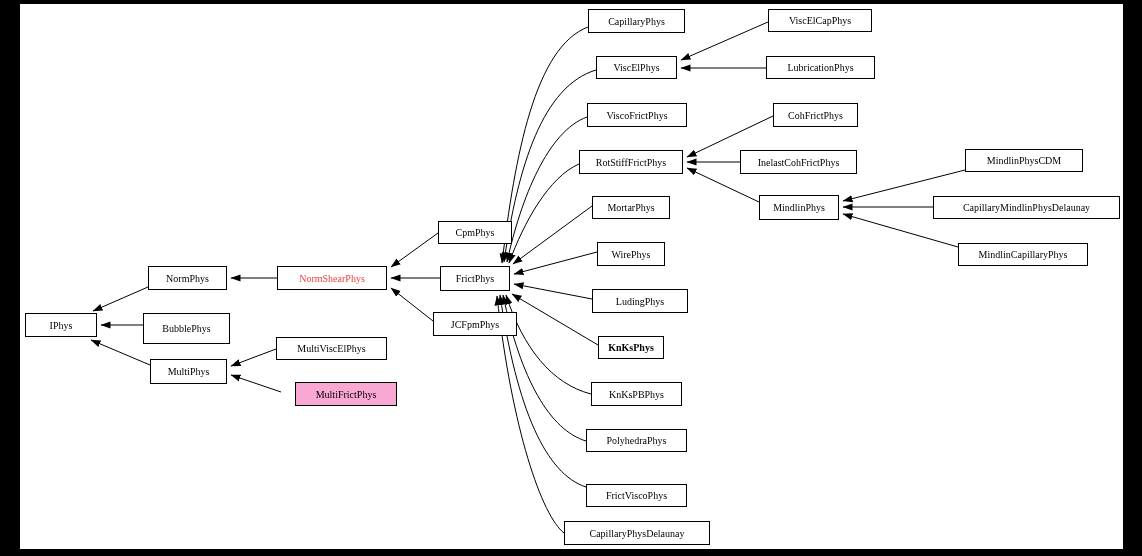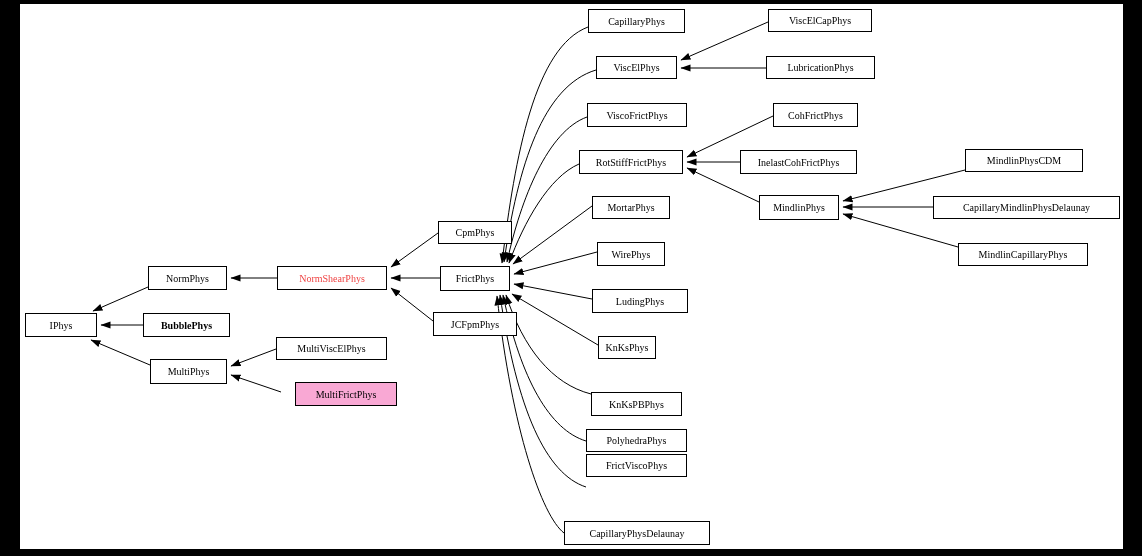--- a/index.html
+++ b/index.html
@@ -77,21 +77,21 @@
         <path d="M958,247 L843,214" fill="none" stroke="#000000" stroke-width="1" marker-end="url(#arrow)"></path>
       </g>
   </svg>
   <div id="node-layer">
       <div class="node" style="left: 25px; top: 313px; width: 72px; height: 24px; background: rgb(255, 255, 255); border-color: rgb(0, 0, 0); color: rgb(0, 0, 0);">
         <span>IPhys</span>
       </div>
       <div class="node" style="left: 148px; top: 266px; width: 79px; height: 24px; background: rgb(255, 255, 255); border-color: rgb(0, 0, 0); color: rgb(0, 0, 0);">
         <span>NormPhys</span>
       </div>
-      <div class="node" style="left: 143px; top: 313px; width: 87px; height: 24px; background: rgb(255, 255, 255); border-color: rgb(0, 0, 0); color: rgb(0, 0, 0); font-weight: bold;">
+      <div class="node" style="left: 143px; top: 313px; width: 87px; height: 31px; background: rgb(255, 255, 255); border-color: rgb(0, 0, 0); color: rgb(0, 0, 0);">
         <span>BubblePhys</span>
       </div>
       <div class="node" style="left: 150px; top: 359px; width: 77px; height: 25px; background: rgb(255, 255, 255); border-color: rgb(0, 0, 0); color: rgb(0, 0, 0);">
         <span>MultiPhys</span>
       </div>
       <div class="node" style="left: 277px; top: 266px; width: 110px; height: 24px; background: rgb(255, 255, 255); border-color: rgb(0, 0, 0); color: #ef4444;">
         <span>NormShearPhys</span>
       </div>
       <div class="node" style="left: 276px; top: 337px; width: 111px; height: 23px; background: rgb(255, 255, 255); border-color: rgb(0, 0, 0); color: rgb(0, 0, 0);">
         <span>MultiViscElPhys</span>
@@ -122,30 +122,30 @@
       </div>
       <div class="node" style="left: 592px; top: 196px; width: 78px; height: 23px; background: rgb(255, 255, 255); border-color: rgb(0, 0, 0); color: rgb(0, 0, 0);">
         <span>MortarPhys</span>
       </div>
       <div class="node" style="left: 597px; top: 242px; width: 68px; height: 24px; background: rgb(255, 255, 255); border-color: rgb(0, 0, 0); color: rgb(0, 0, 0);">
         <span>WirePhys</span>
       </div>
       <div class="node" style="left: 592px; top: 289px; width: 96px; height: 24px; background: rgb(255, 255, 255); border-color: rgb(0, 0, 0); color: rgb(0, 0, 0);">
         <span>LudingPhys</span>
       </div>
-      <div class="node" style="left: 598px; top: 336px; width: 58px; height: 23px; background: rgb(255, 255, 255); border-color: rgb(0, 0, 0); color: rgb(0, 0, 0);">
+      <div class="node" style="left: 598px; top: 336px; width: 66px; height: 23px; background: rgb(255, 255, 255); border-color: rgb(0, 0, 0); color: rgb(0, 0, 0); font-weight: bold;">
         <span>KnKsPhys</span>
       </div>
-      <div class="node" style="left: 591px; top: 392px; width: 91px; height: 24px; background: rgb(255, 255, 255); border-color: rgb(0, 0, 0); color: rgb(0, 0, 0);">
+      <div class="node" style="left: 591px; top: 382px; width: 91px; height: 24px; background: rgb(255, 255, 255); border-color: rgb(0, 0, 0); color: rgb(0, 0, 0);">
         <span>KnKsPBPhys</span>
       </div>
       <div class="node" style="left: 586px; top: 429px; width: 101px; height: 23px; background: rgb(255, 255, 255); border-color: rgb(0, 0, 0); color: rgb(0, 0, 0);">
         <span>PolyhedraPhys</span>
       </div>
-      <div class="node" style="left: 586px; top: 454px; width: 101px; height: 23px; background: rgb(255, 255, 255); border-color: rgb(0, 0, 0); color: rgb(0, 0, 0);">
+      <div class="node" style="left: 586px; top: 484px; width: 101px; height: 23px; background: rgb(255, 255, 255); border-color: rgb(0, 0, 0); color: rgb(0, 0, 0);">
         <span>FrictViscoPhys</span>
       </div>
       <div class="node" style="left: 564px; top: 521px; width: 146px; height: 24px; background: rgb(255, 255, 255); border-color: rgb(0, 0, 0); color: rgb(0, 0, 0);">
         <span>CapillaryPhysDelaunay</span>
       </div>
       <div class="node" style="left: 768px; top: 9px; width: 104px; height: 23px; background: rgb(255, 255, 255); border-color: rgb(0, 0, 0); color: rgb(0, 0, 0);">
         <span>ViscElCapPhys</span>
       </div>
       <div class="node" style="left: 766px; top: 56px; width: 109px; height: 23px; background: rgb(255, 255, 255); border-color: rgb(0, 0, 0); color: rgb(0, 0, 0);">
         <span>LubricationPhys</span>

